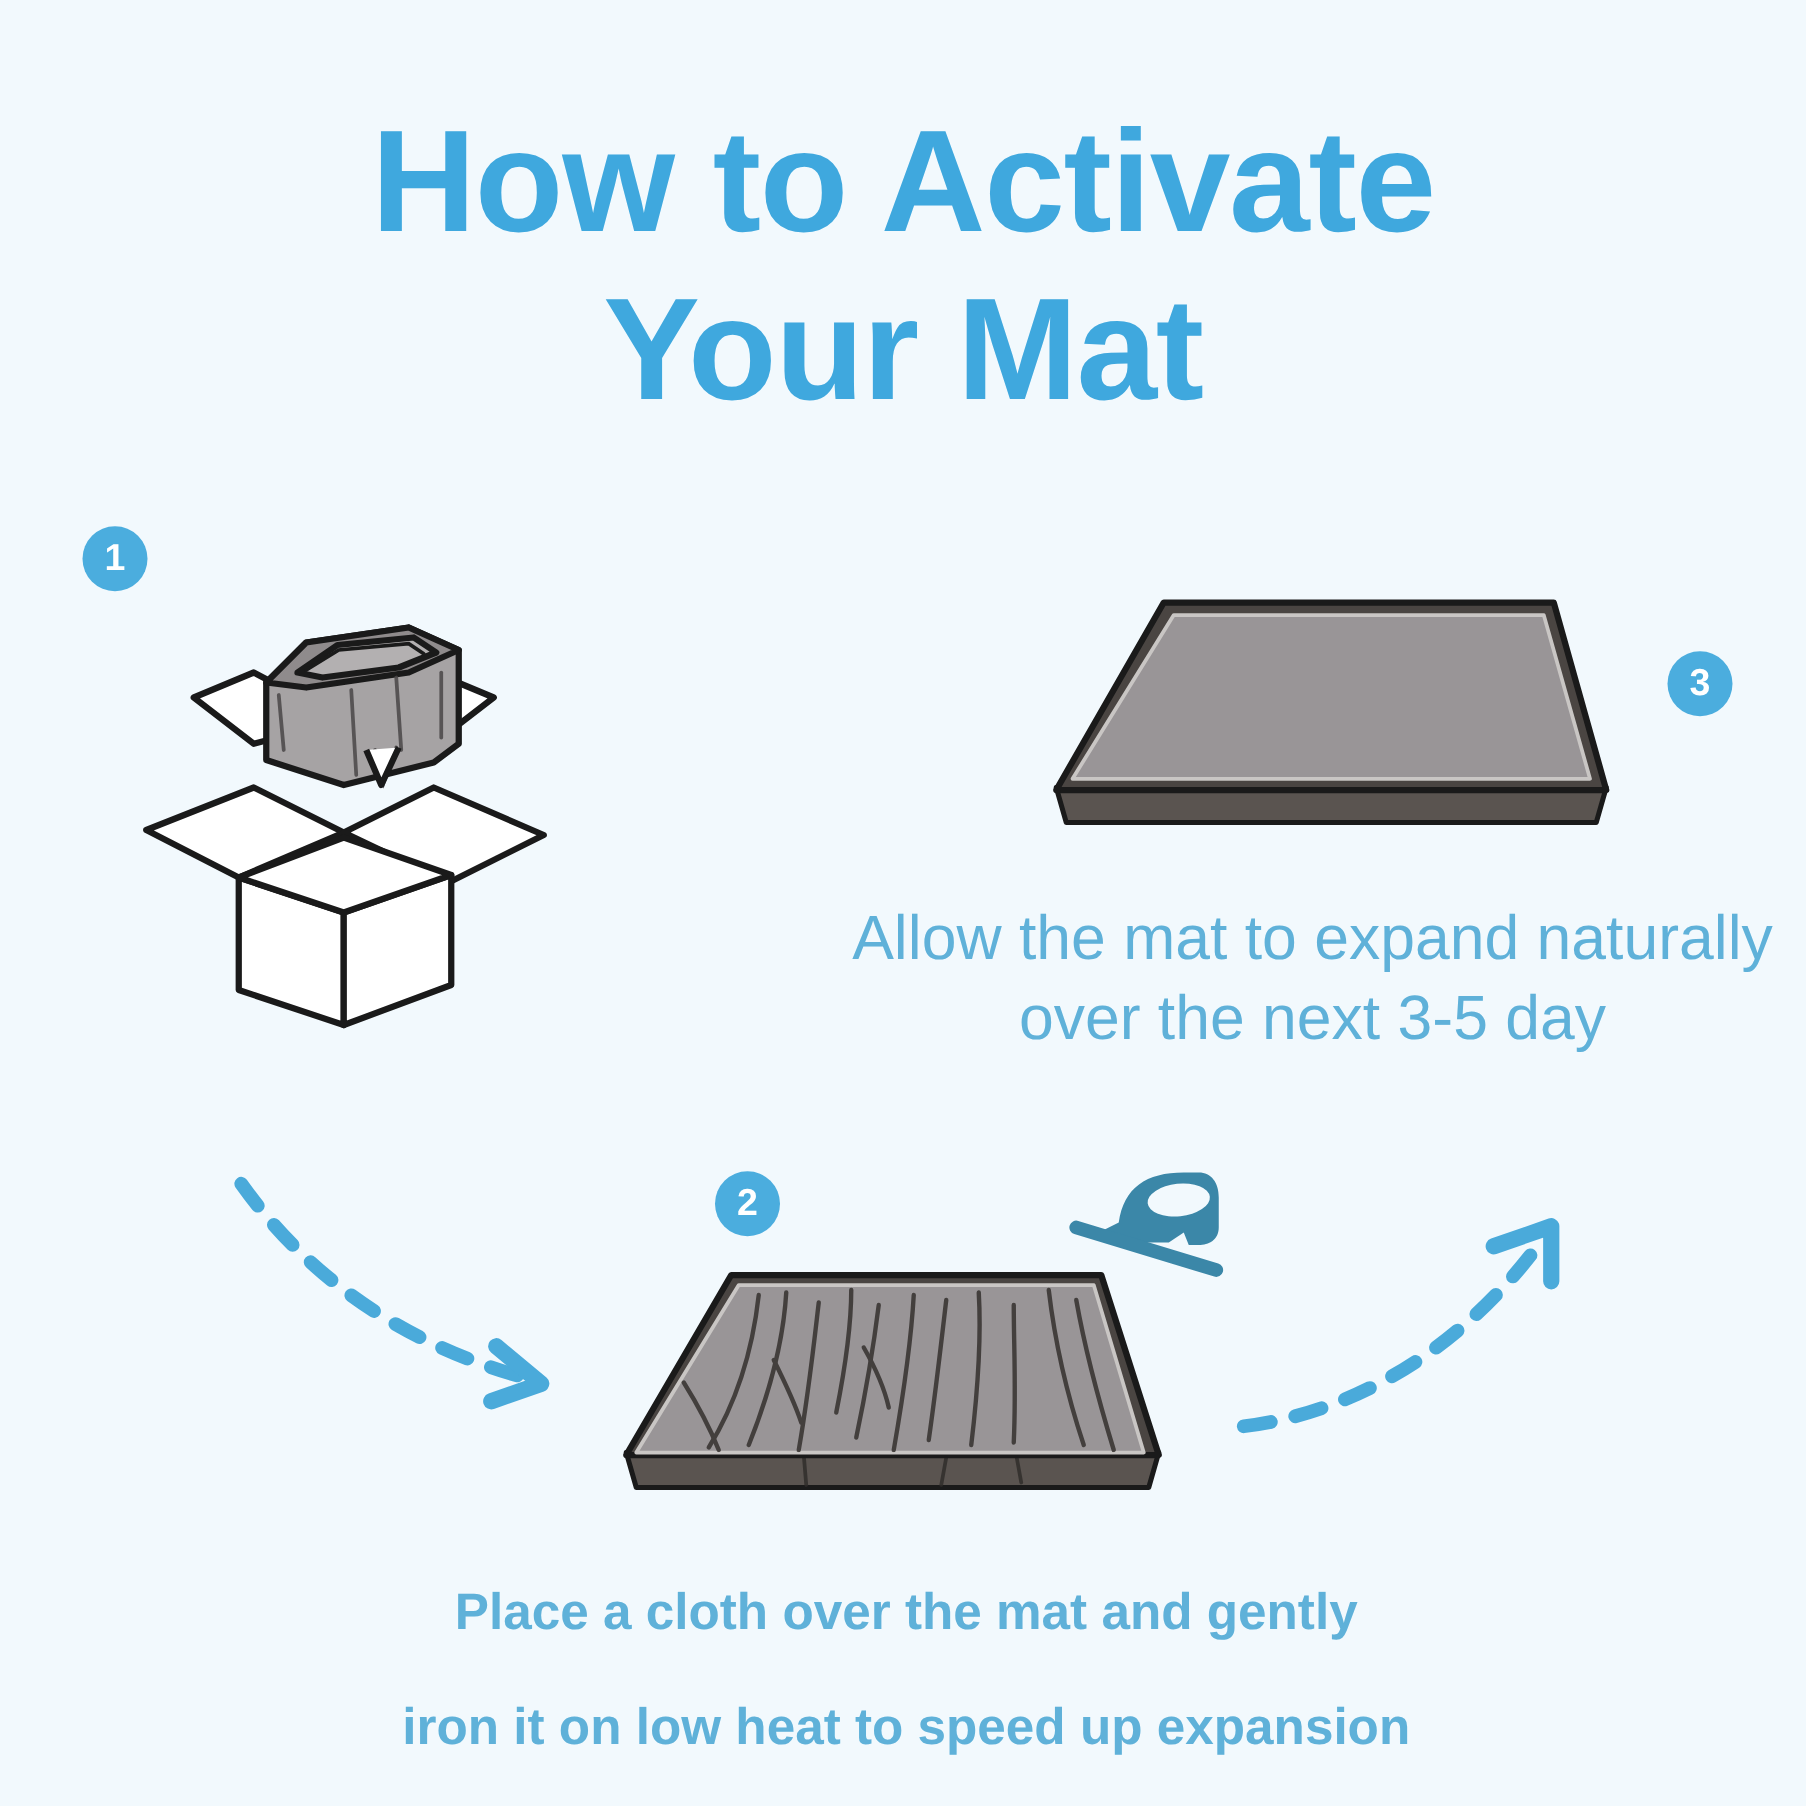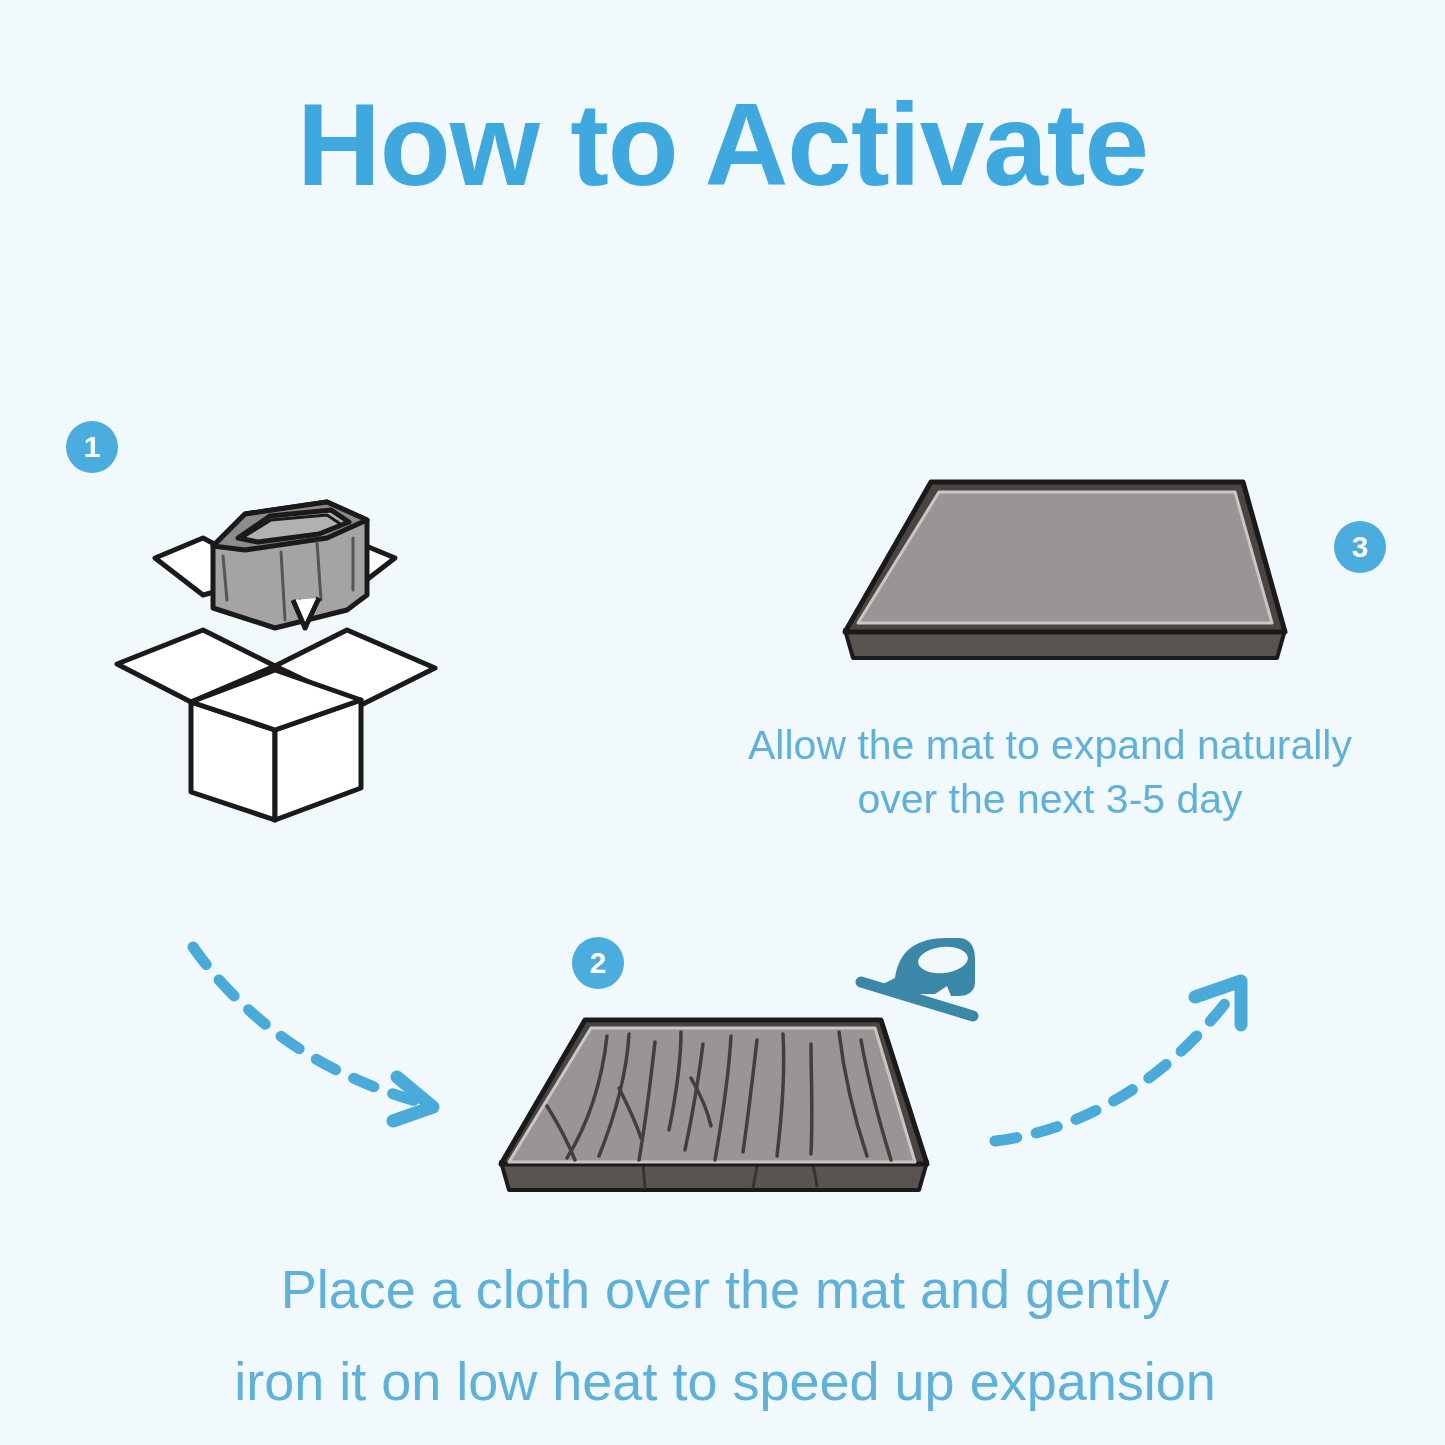--- a/index.html
+++ b/index.html
@@ -70,29 +70,30 @@
   #caption-1 {
     left: 40px;
     top: 850px;
     width: 480px;
     font-size: 41px;
   }
   #caption-3 {
     left: 655px;
     top: 718px;
     width: 790px;
-    font-size: 41px;
-    line-height: 54px;
+    font-size: 50px;
+    line-height: 64px;
   }
   #caption-2 {
     left: 230px;
     top: 1243px;
     width: 990px;
-    font-size: 54px;
+    font-size: 41px;
     line-height: 92px;
+    font-weight: bold;
   }
 
   
   .illus { position: absolute; }
   #illus-box    { left: 95px;  top: 480px;  width: 360px; height: 340px; }
   #illus-mat-3  { left: 835px; top: 470px;  width: 460px; height: 200px; }
   #illus-mat-2  { left: 495px; top: 1010px; width: 450px; height: 200px; }
   #illus-iron   { left: 855px; top: 930px;  width: 125px; height: 100px; }
 
   
@@ -101,20 +102,21 @@
 
   svg { display: block; overflow: visible; }
 </style>
 </head>
 <body>
 
 <div id="infographic">
 
   <div class="title-block">
     <div class="title-line">How to Activate</div>
+    <div class="title-line">Your Mat</div>
   </div>
 
   <div class="badge" id="badge-1">1</div>
 
   <div class="illus" id="illus-box">
     <svg width="360" height="340" viewBox="0 0 360 340">
 
       <g stroke="#1a1a1a" stroke-width="5" stroke-linejoin="round" fill="#ffffff">
         <polygon points="108,115 60,78 108,58 180,96"></polygon>
         <polygon points="252,115 300,78 252,58 180,96"></polygon>

